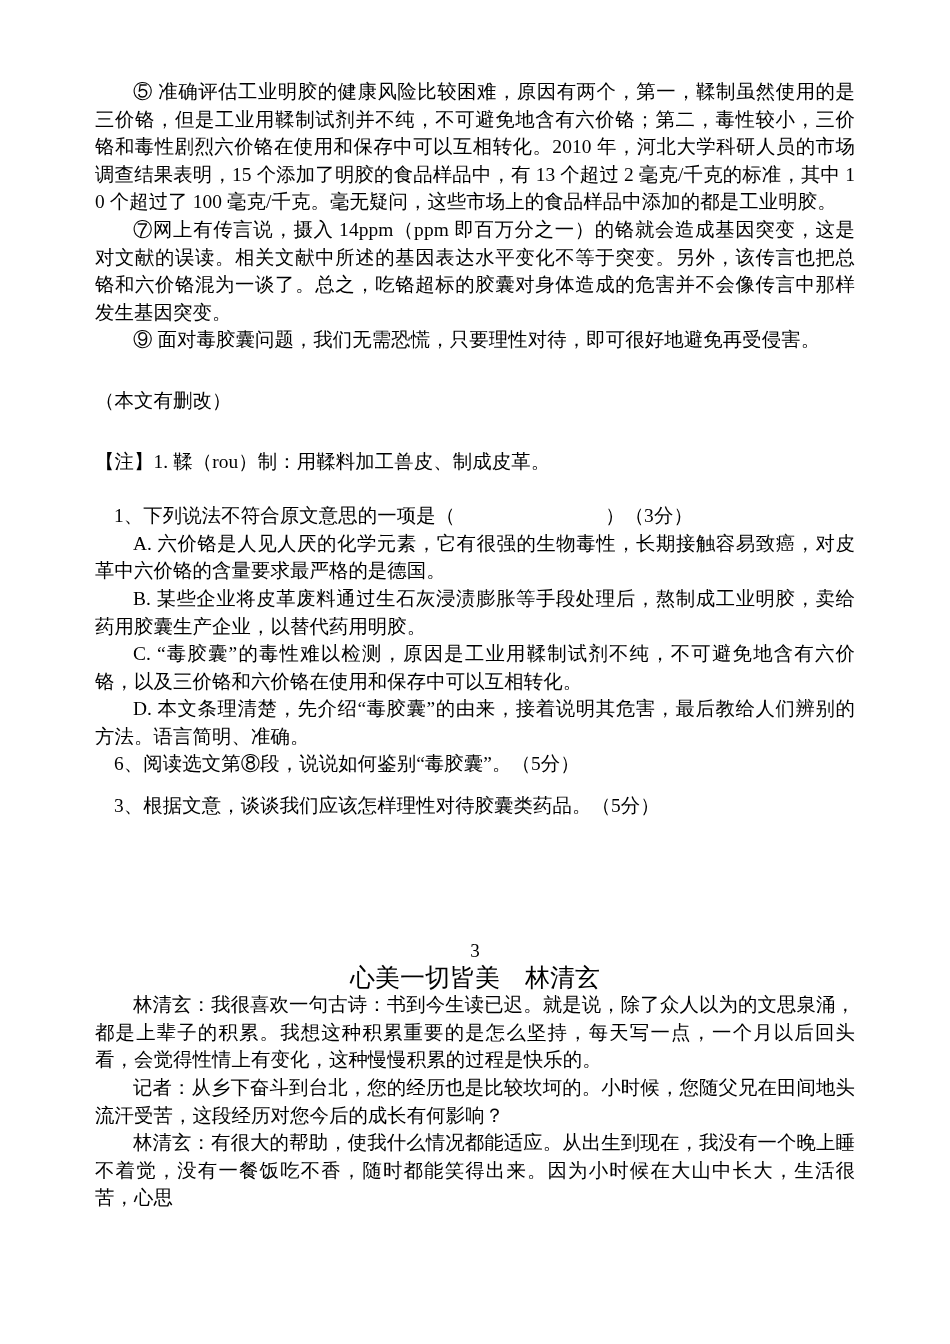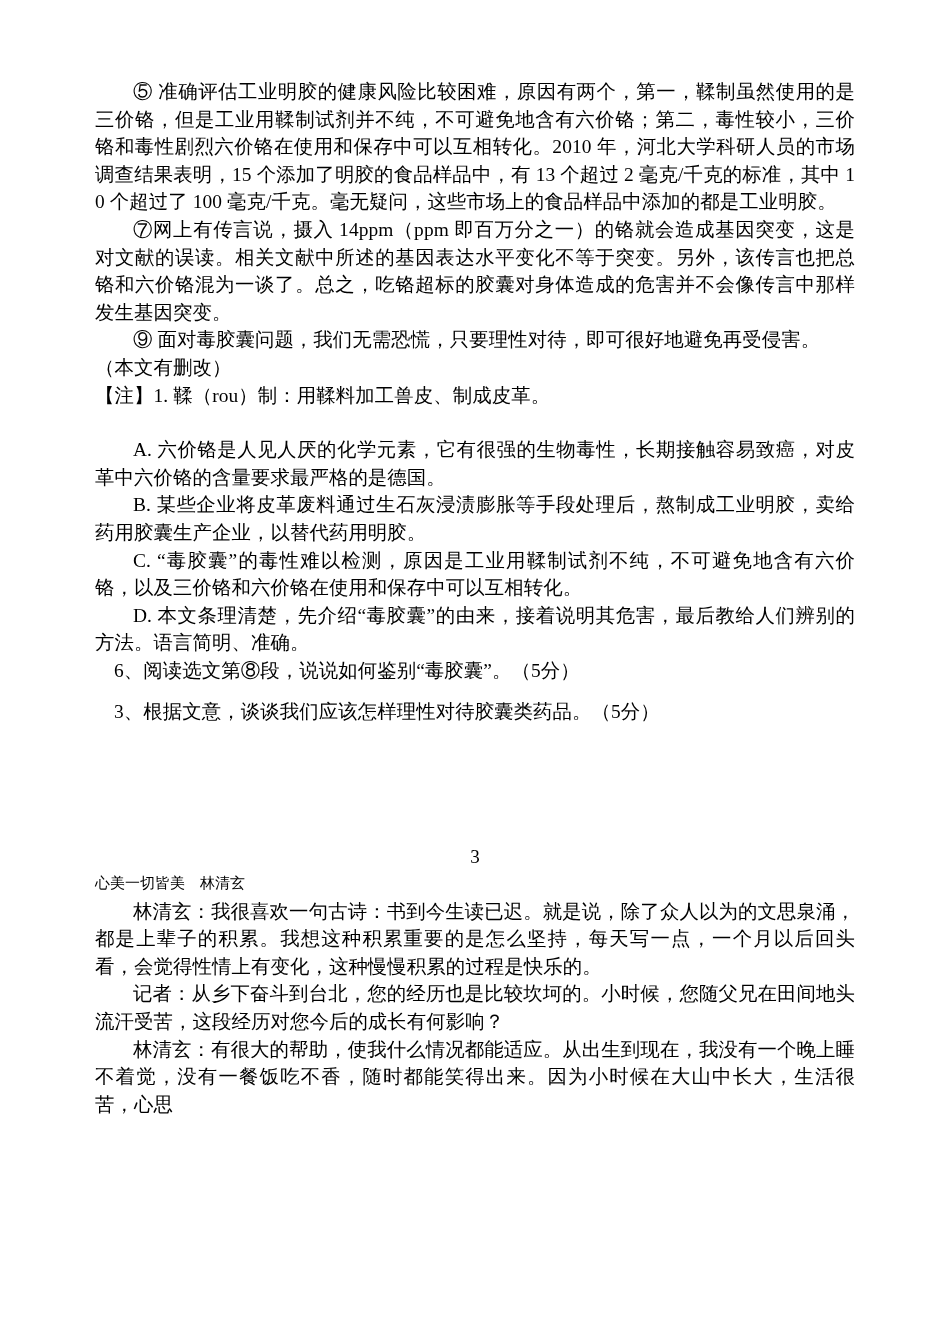--- a/index.html
+++ b/index.html
@@ -39,38 +39,39 @@
     text-indent: 0;
   }
   p.indent2 {
     text-indent: 38px;
   }
   p.indent1 {
     text-indent: 19px;
   }
   p.noindent {
     text-indent: 0;
+    margin-top: 33px;
   }
   .gap-sm  { height: 14px; }
   .gap-md  { height: 27px; }
   .gap-blank-1 { height: 118px; }
   .blank-inline {
     display: inline-block;
     width: 150px;
   }
   .pagenum {
     font-size: 19px;
     line-height: 26px;
     text-align: center;
     margin: 0;
   }
   .section-title {
-    font-size: 15px;
+    font-size: 25px;
     line-height: 27.6px;
-    text-align: left;
+    text-align: center;
     margin: 0;
     font-family: Liberation Serif, serif;
   }
 </style>
 </head>
 <body>
 
 <div class="page">
   <div class="doc-body">
 
@@ -79,20 +80,21 @@
       <p class="para indent2">⑦网上有传言说，摄入 14ppm（ppm 即百万分之一）的铬就会造成基因突变，这是对文献的误读。相关文献中所述的基因表达水平变化不等于突变。另外，该传言也把总铬和六价铬混为一谈了。总之，吃铬超标的胶囊对身体造成的危害并不会像传言中那样发生基因突变。</p>
       <p class="para indent2">⑨ 面对毒胶囊问题，我们无需恐慌，只要理性对待，即可很好地避免再受侵害。</p>
       <p class="para noindent">（本文有删改）</p>
       <p class="para noindent">【注】1. 鞣（rou）制：用鞣料加工兽皮、制成皮革。</p>
     </div>
 
     <div class="gap-md"></div>
 
     <div>
 
+      <p class="para indent1"><span>1、下列说法不符合原文意思的一项是（</span><span class="blank-inline"></span><span>）（3分）</span></p>
 
       <p class="para indent2">A. 六价铬是人见人厌的化学元素，它有很强的生物毒性，长期接触容易致癌，对皮革中六价铬的含量要求最严格的是德国。</p>
       <p class="para indent2">B. 某些企业将皮革废料通过生石灰浸渍膨胀等手段处理后，熬制成工业明胶，卖给药用胶囊生产企业，以替代药用明胶。</p>
       <p class="para indent2">C. “毒胶囊”的毒性难以检测，原因是工业用鞣制试剂不纯，不可避免地含有六价铬，以及三价铬和六价铬在使用和保存中可以互相转化。</p>
       <p class="para indent2">D. 本文条理清楚，先介绍“毒胶囊”的由来，接着说明其危害，最后教给人们辨别的方法。语言简明、准确。</p>
 
       <p class="para indent1">6、阅读选文第⑧段，说说如何鉴别“毒胶囊”。（5分）</p>
 
       <div class="gap-sm"></div>
 

